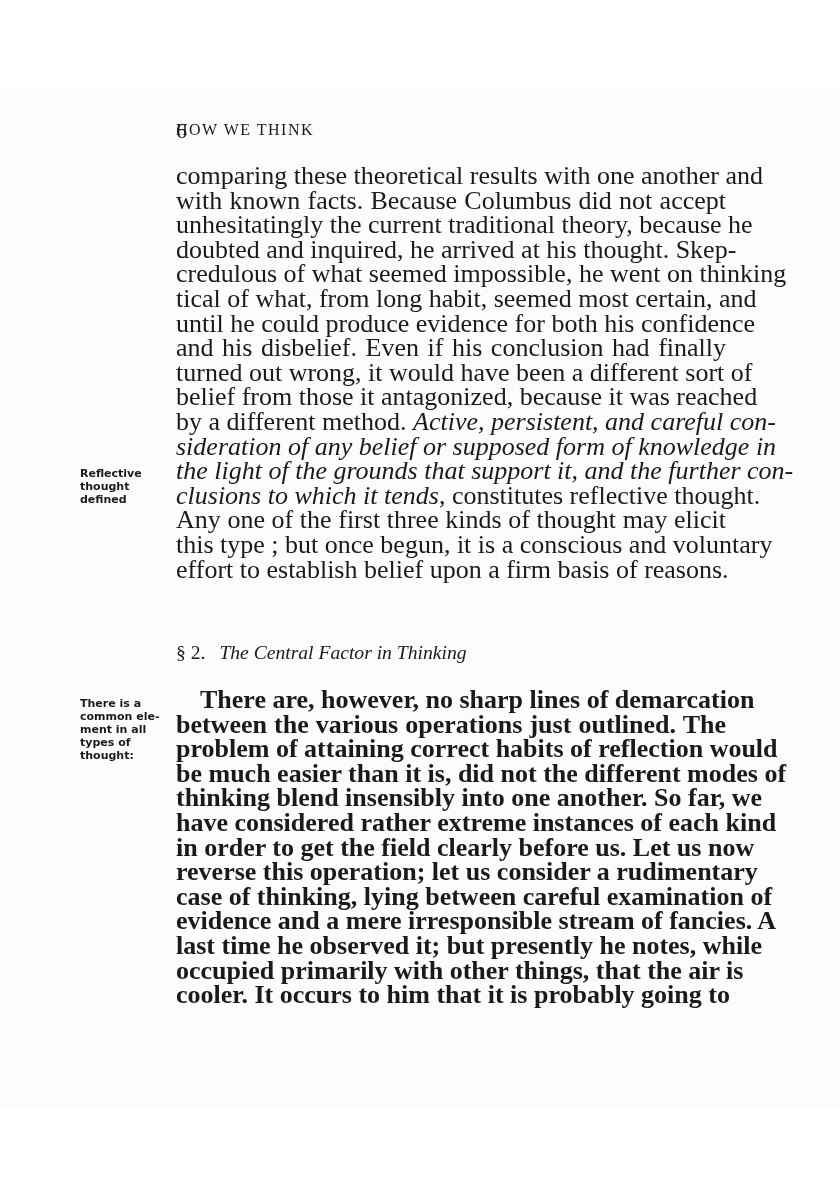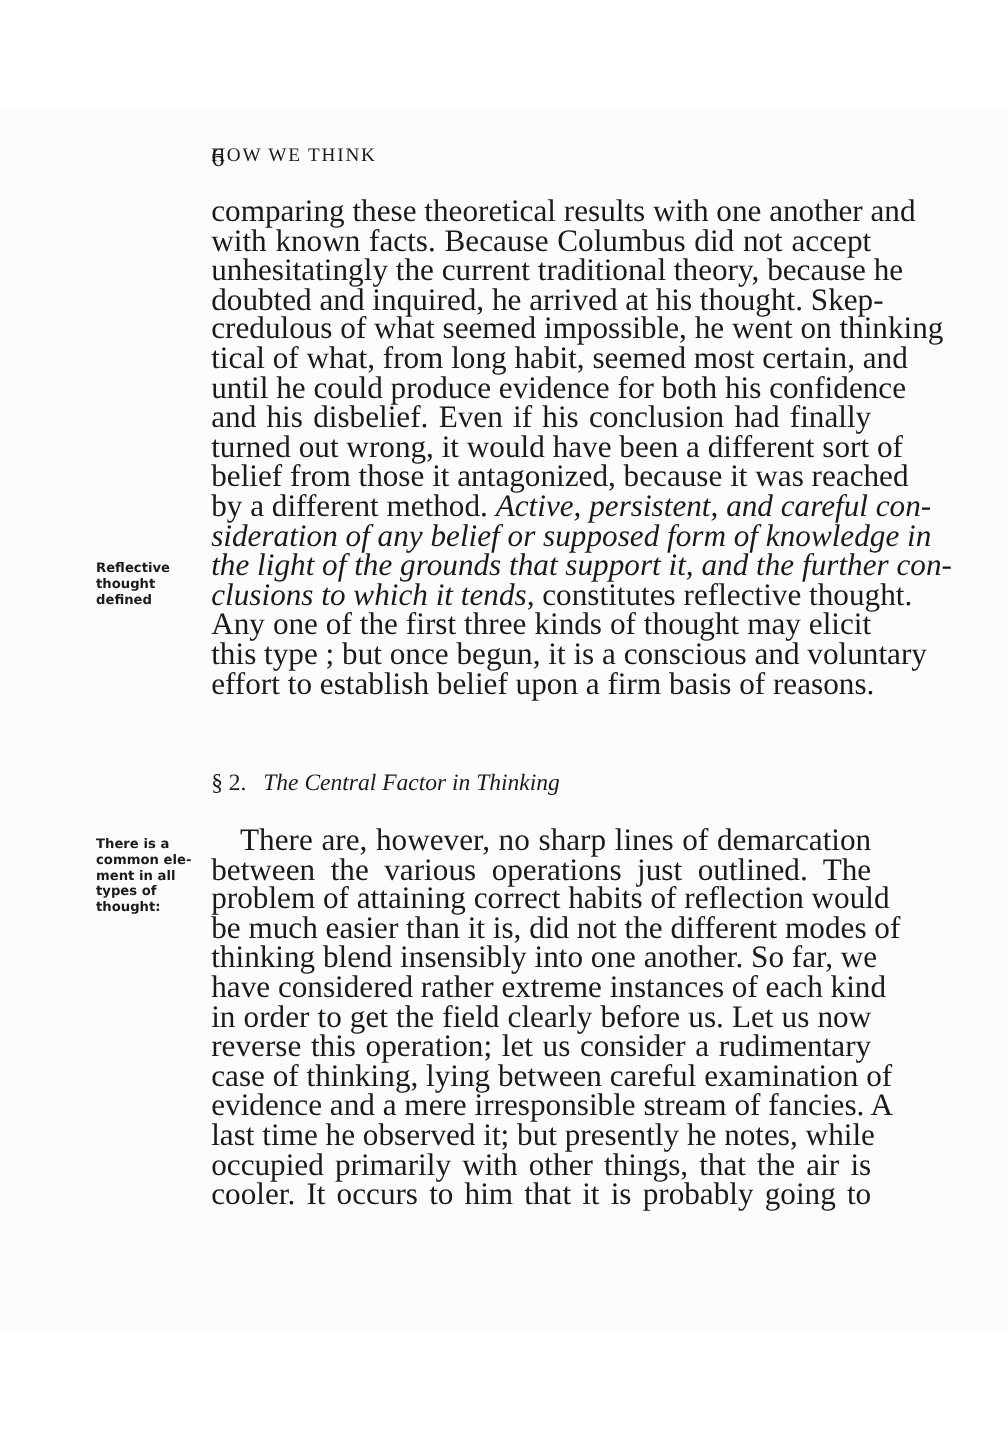--- a/index.html
+++ b/index.html
@@ -65,21 +65,21 @@
     <span class="line"><span class="it">clusions to which it tends</span><span>, constitutes reflective thought.</span></span>
     <span class="line"><span>Any one of the first three kinds of thought may elicit</span></span>
     <span class="line"><span>this type ; but once begun, it is a conscious and voluntary</span></span>
     <span class="line last"><span>effort to establish belief upon a firm basis of reasons.</span></span>
   </div>
 
 <div class="heading">
   <span class="sect">§ 2.</span><span class="it">The Central Factor in Thinking</span>
 </div>
 
-<div class="body" id="block2" style="top:688px;">
+<div class="body" id="block2" style="top:688px;font-weight:bold;">
     <span class="line indent"><span>There are, however, no sharp lines of demarcation</span></span>
     <span class="line"><span>between the various operations just outlined.  The</span></span>
     <span class="line"><span>problem of attaining correct habits of reflection would</span></span>
     <span class="line"><span>be much easier than it is, did not the different modes of</span></span>
     <span class="line"><span>thinking blend insensibly into one another.  So far, we</span></span>
     <span class="line"><span>have considered rather extreme instances of each kind</span></span>
     <span class="line"><span>in order to get the field clearly before us.  Let us now</span></span>
     <span class="line"><span>reverse this operation; let us consider a rudimentary</span></span>
     <span class="line"><span>case of thinking, lying between careful examination of</span></span>
     <span class="line"><span>evidence and a mere irresponsible stream of fancies.  A</span></span>

